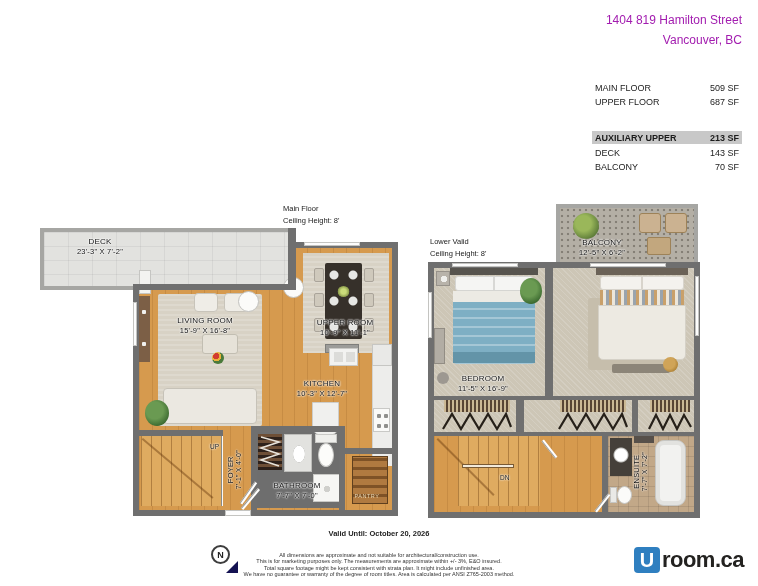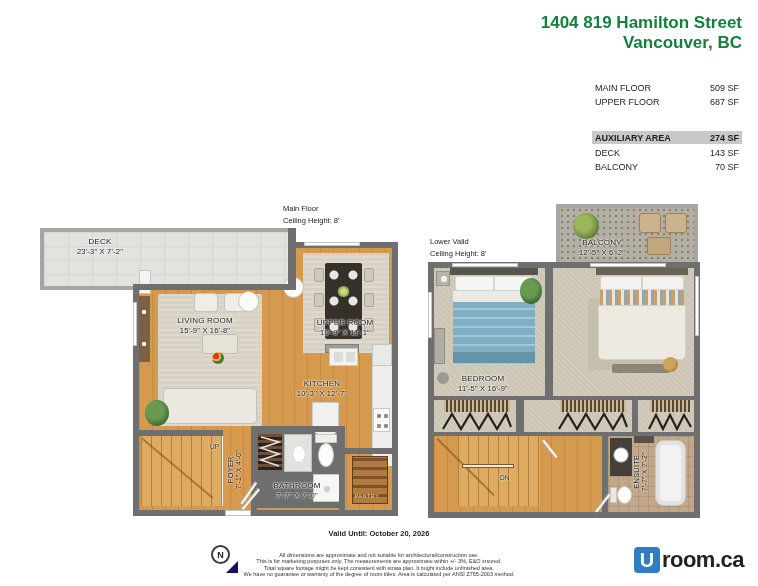--- a/index.html
+++ b/index.html
@@ -19,21 +19,21 @@
   .tilef{background:#c2a888;background-image:linear-gradient(rgba(0,0,0,.09) 1px,transparent 1px),linear-gradient(90deg,rgba(0,0,0,.09) 1px,transparent 1px);background-size:10px 10px}
   .bathf{background:#6e6e6e}
   .rlabel{position:absolute;z-index:30;text-align:center;color:#141414;line-height:1.25;letter-spacing:.2px;white-space:nowrap;text-shadow:0 0 2px #fff,0 0 2px #fff,0 0 2px rgba(255,255,255,.9)}
   .rlabel .nm{font-size:8px}
   .rlabel .dm{font-size:7.5px}
   .vwrap{position:absolute;z-index:30;display:flex;align-items:center;justify-content:center}
   .vin{transform:rotate(-90deg);text-align:center;color:#141414;line-height:1.2;letter-spacing:.2px;white-space:nowrap;text-shadow:0 0 2px #fff,0 0 2px #fff}
   .vin .nm{font-size:7.5px}
   .vin .dm{font-size:7px}
   .ftitle{position:absolute;z-index:30;font-size:7.5px;color:#1a1a1a;line-height:1.65;white-space:nowrap}
-  .addr{position:absolute;right:16px;text-align:right;font-weight:700;font-size:17px;color:#15803d;line-height:1.1;z-index:40}
+  .addr{position:absolute;right:16px;text-align:right;font-weight:400;font-size:12px;color:#a21caf;line-height:1.1;z-index:40}
   .tblrow{position:absolute;left:592px;width:150px;height:13px;display:flex;justify-content:space-between;align-items:center;font-size:9px;color:#1c1c1c;padding:0 3px;box-sizing:border-box;z-index:40}
   .tblhead{background:#c8c8c8;font-weight:700}
   .stairtxt{position:absolute;z-index:30;font-size:6.5px;color:#1c1c1c;text-shadow:0 0 2px #fff,0 0 2px #fff;white-space:nowrap}
   .valid{position:absolute;left:0;width:100%;text-align:center;font-size:7.5px;font-weight:700;color:#222;z-index:40}
   .disc{position:absolute;left:0;width:100%;text-align:center;font-size:5.5px;line-height:6.3px;color:#333;z-index:40}
   .compass-circle{position:absolute;width:15px;height:15px;border:2px solid #3d3d3d;border-radius:50%;display:flex;align-items:center;justify-content:center;font-size:9px;font-weight:700;color:#222;z-index:40;background:#fff}
   .compass-arrow{position:absolute;width:0;height:0;border-left:12px solid transparent;border-bottom:12px solid #141252;z-index:40}
   .logo{position:absolute;display:flex;align-items:center;z-index:40}
   .logo-box{width:26px;height:26px;background:#2f7fc0;border-radius:4px;color:#fff;font-weight:700;font-size:20px;display:flex;align-items:center;justify-content:center}
   .logo-text{font-size:22px;font-weight:700;color:#232220;letter-spacing:-.5px;line-height:1;margin-left:2px}
@@ -48,22 +48,22 @@
 
   <div class="tblrow" style="top:81px">
     <span>MAIN FLOOR</span>
     <span>509 SF</span>
   </div>
   <div class="tblrow" style="top:95px">
     <span>UPPER FLOOR</span>
     <span>687 SF</span>
   </div>
   <div class="tblrow tblhead" style="top:131px">
-    <span>AUXILIARY AREA</span>
-    <span>274 SF</span>
+    <span>AUXILIARY UPPER</span>
+    <span>213 SF</span>
   </div>
   <div class="tblrow" style="top:146px">
     <span>DECK</span>
     <span>143 SF</span>
   </div>
   <div class="tblrow" style="top:160px">
     <span>BALCONY</span>
     <span>70 SF</span>
   </div>
 

